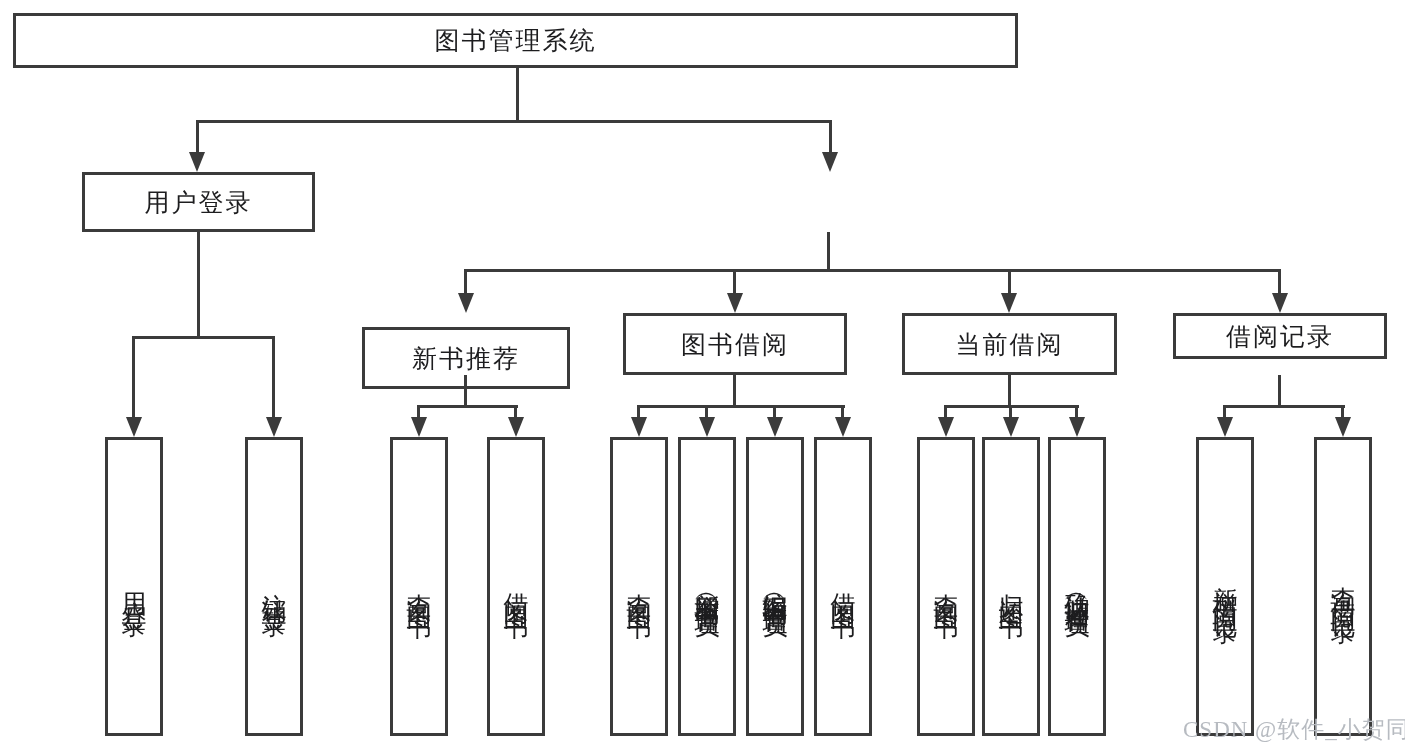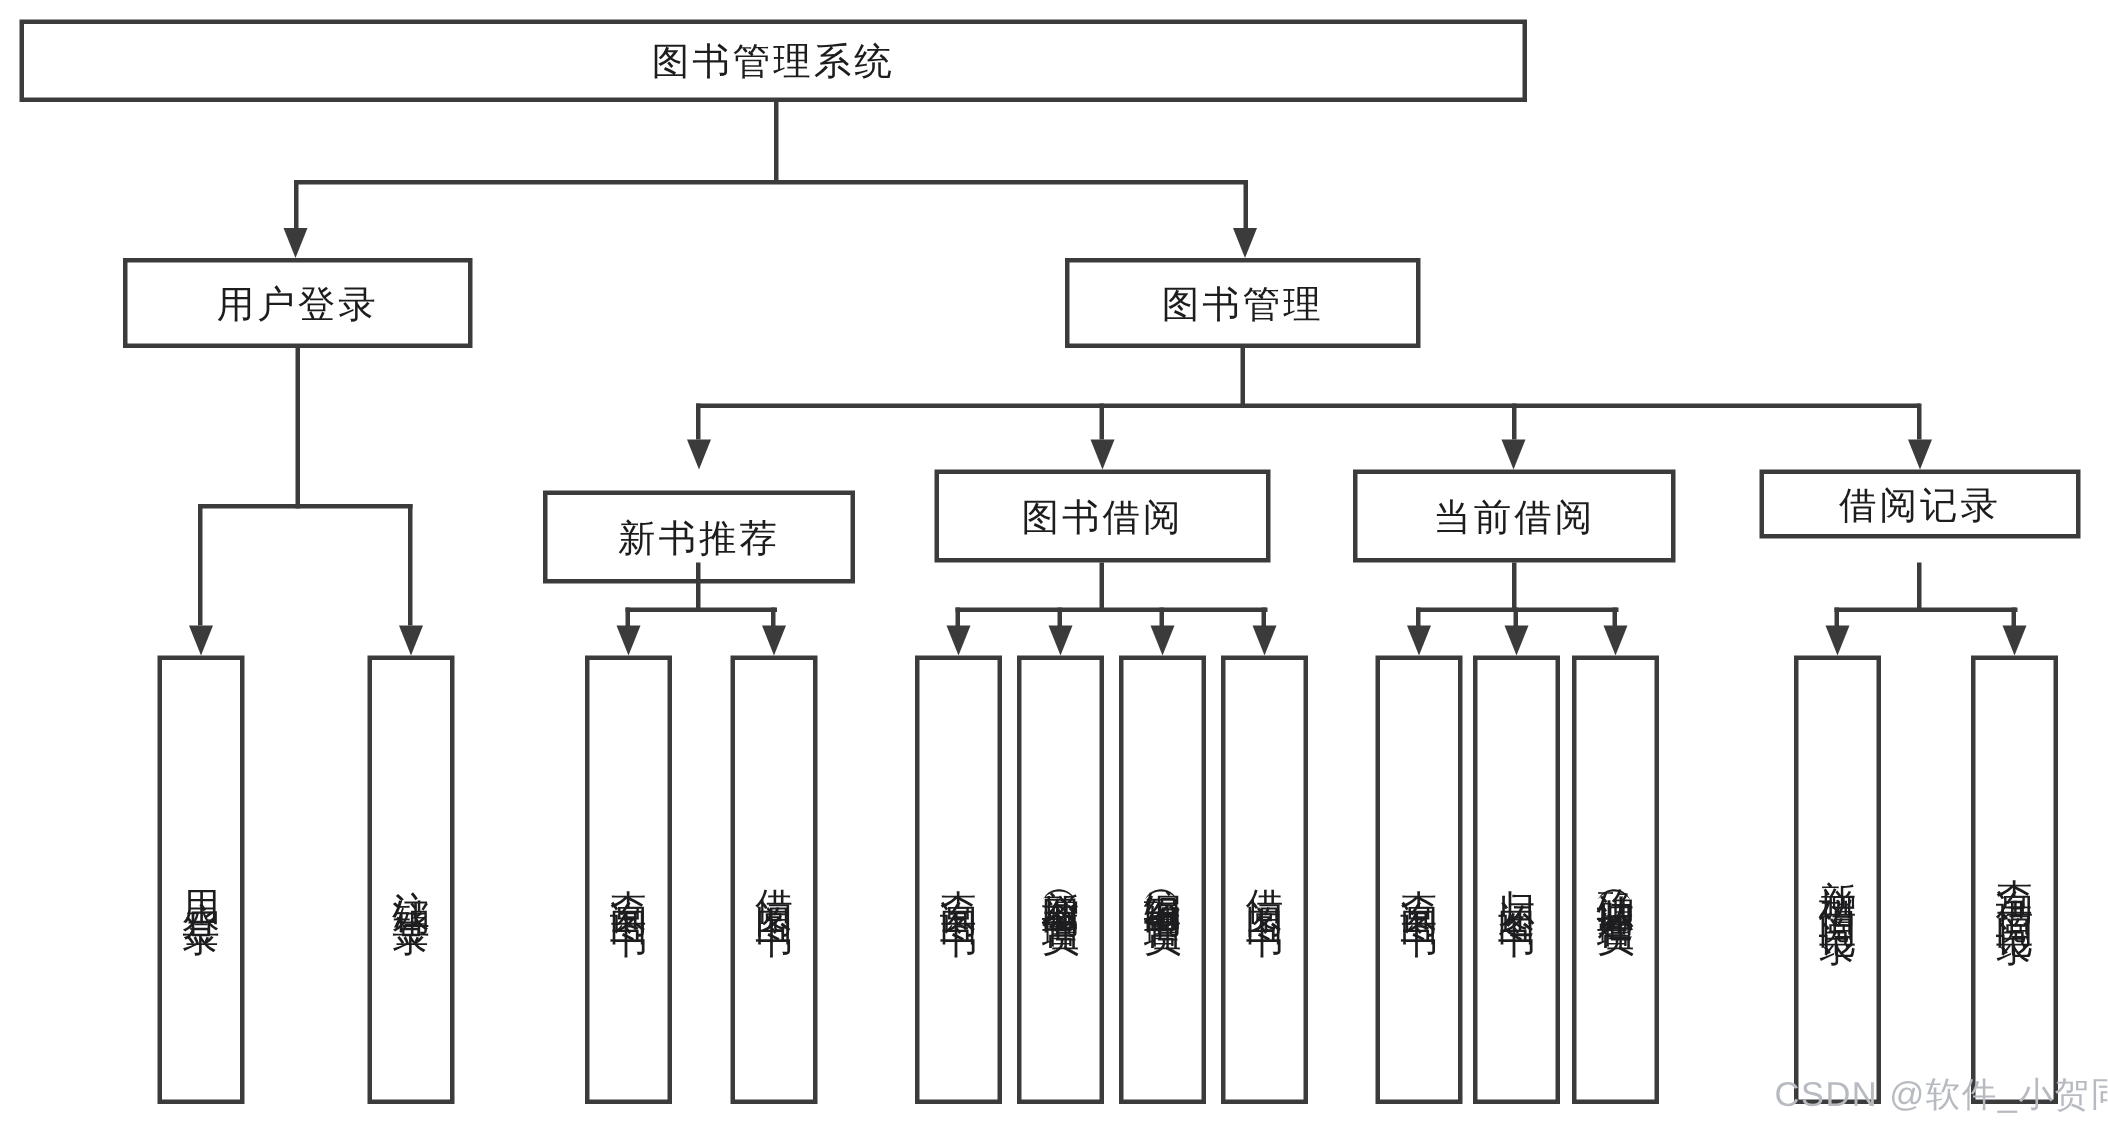--- a/index.html
+++ b/index.html
@@ -1,20 +1,20 @@
 <!DOCTYPE html>
 <html><head>
 <meta charset="utf-8">
 <style>
   html,body{margin:0;padding:0;background:#ffffff;}
   .canvas{
     position:relative;
     width:1405px;height:747px;
     background:#ffffff;
-    font-family:Liberation Sans, sans-serif;
+    font-family:Liberation Serif, serif;
     overflow:hidden;
   }
   .node{
     position:absolute;
     background:#ffffff;
     border:3px solid #3b3b3b;
     box-sizing:border-box;
     display:flex;
     align-items:center;
     justify-content:center;
@@ -53,23 +53,20 @@
 <body>
 
 <div class="canvas">
 
   <div class="node" style="left:13px;top:13px;width:1005px;height:55px;">
     <span class="hlabel">图书管理系统</span>
   </div>
 
   <div class="node" style="left:82px;top:172px;width:233px;height:60px;">
     <span class="hlabel">用户登录</span>
-  </div>
-  <div class="node" style="left:710px;top:172px;width:237px;height:60px;">
-    <span class="hlabel">图书管理</span>
   </div>
 
   <div class="node" style="left:362px;top:327px;width:208px;height:62px;">
     <span class="hlabel">新书推荐</span>
   </div>
   <div class="node" style="left:623px;top:313px;width:224px;height:62px;">
     <span class="hlabel">图书借阅</span>
   </div>
   <div class="node" style="left:902px;top:313px;width:215px;height:62px;">
     <span class="hlabel">当前借阅</span>

